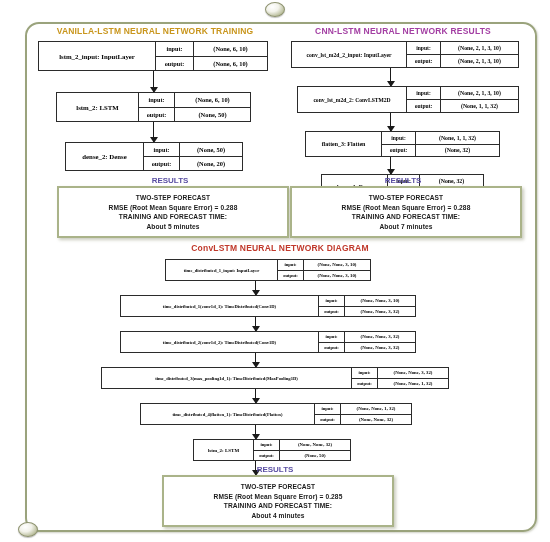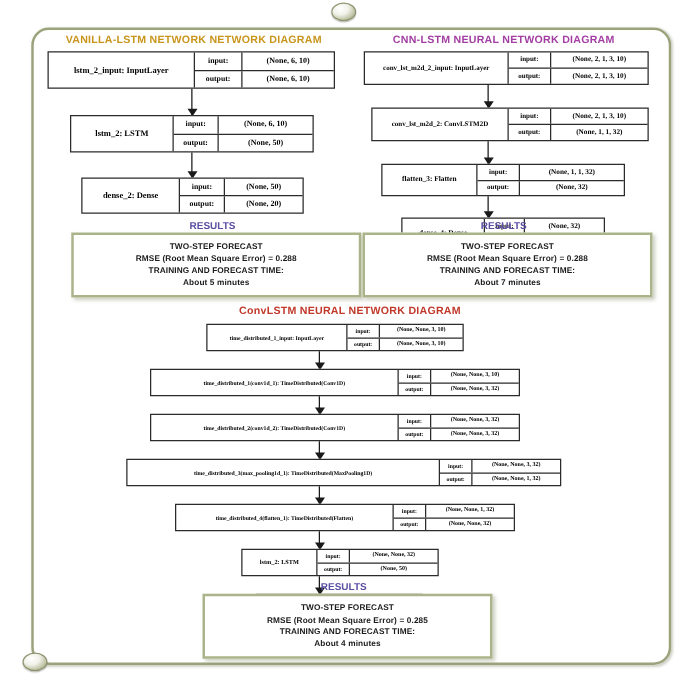--- a/index.html
+++ b/index.html
@@ -79,21 +79,21 @@
     border-top:6px solid #1a1a1a;
   }
 </style>
 </head>
 <body>
 
 <div id="frame-border"></div>
 <div class="ornament" id="ornament-top"></div>
 <div class="ornament" id="ornament-bottom"></div>
 
-<div class="sec-title" id="title-vanilla">VANILLA-LSTM NETWORK NETWORK DIAGRAM</div>
+<div class="sec-title" id="title-vanilla">VANILLA-LSTM NEURAL NETWORK TRAINING</div>
 
 <div class="node" style="left:38px;top:41px;width:230px;height:30px;">
   <div class="name" style="width:117px;font-size:6.8px;">lstm_2_input: InputLayer</div>
   <div class="io">
     <div class="io-row top">
         <div class="io-key" style="width:38px;font-size:6.2px;">input:</div>
         <div class="io-val" style="font-size:6.4px;">(None, 6, 10)</div>
       </div>
     <div class="io-row">
         <div class="io-key" style="width:38px;font-size:6.2px;">output:</div>
@@ -133,21 +133,21 @@
 </div>
 
 <div class="results-title" style="left:55px;top:176px;width:230px;">RESULTS</div>
 <div class="results-box" style="left:57px;top:186px;width:228px;height:48px;">
   <div class="rline">TWO-STEP FORECAST</div>
   <div class="rline">RMSE (Root Mean Square Error) = 0.288</div>
   <div class="rline">TRAINING AND FORECAST TIME:</div>
   <div class="rline">About 5 minutes</div>
 </div>
 
-<div class="sec-title" id="title-cnn">CNN-LSTM NEURAL NETWORK DIAGRAM</div>
+<div class="sec-title" id="title-cnn">CNN-LSTM NEURAL NETWORK RESULTS</div>
 
 <div class="node" style="left:291px;top:41px;width:228px;height:27px;">
   <div class="name" style="width:115px;font-size:5.6px;">conv_lst_m2d_2_input: InputLayer</div>
   <div class="io">
     <div class="io-row top">
         <div class="io-key" style="width:34px;font-size:5.6px;">input:</div>
         <div class="io-val" style="font-size:5.8px;">(None, 2, 1, 3, 10)</div>
       </div>
     <div class="io-row">
         <div class="io-key" style="width:34px;font-size:5.6px;">output:</div>

